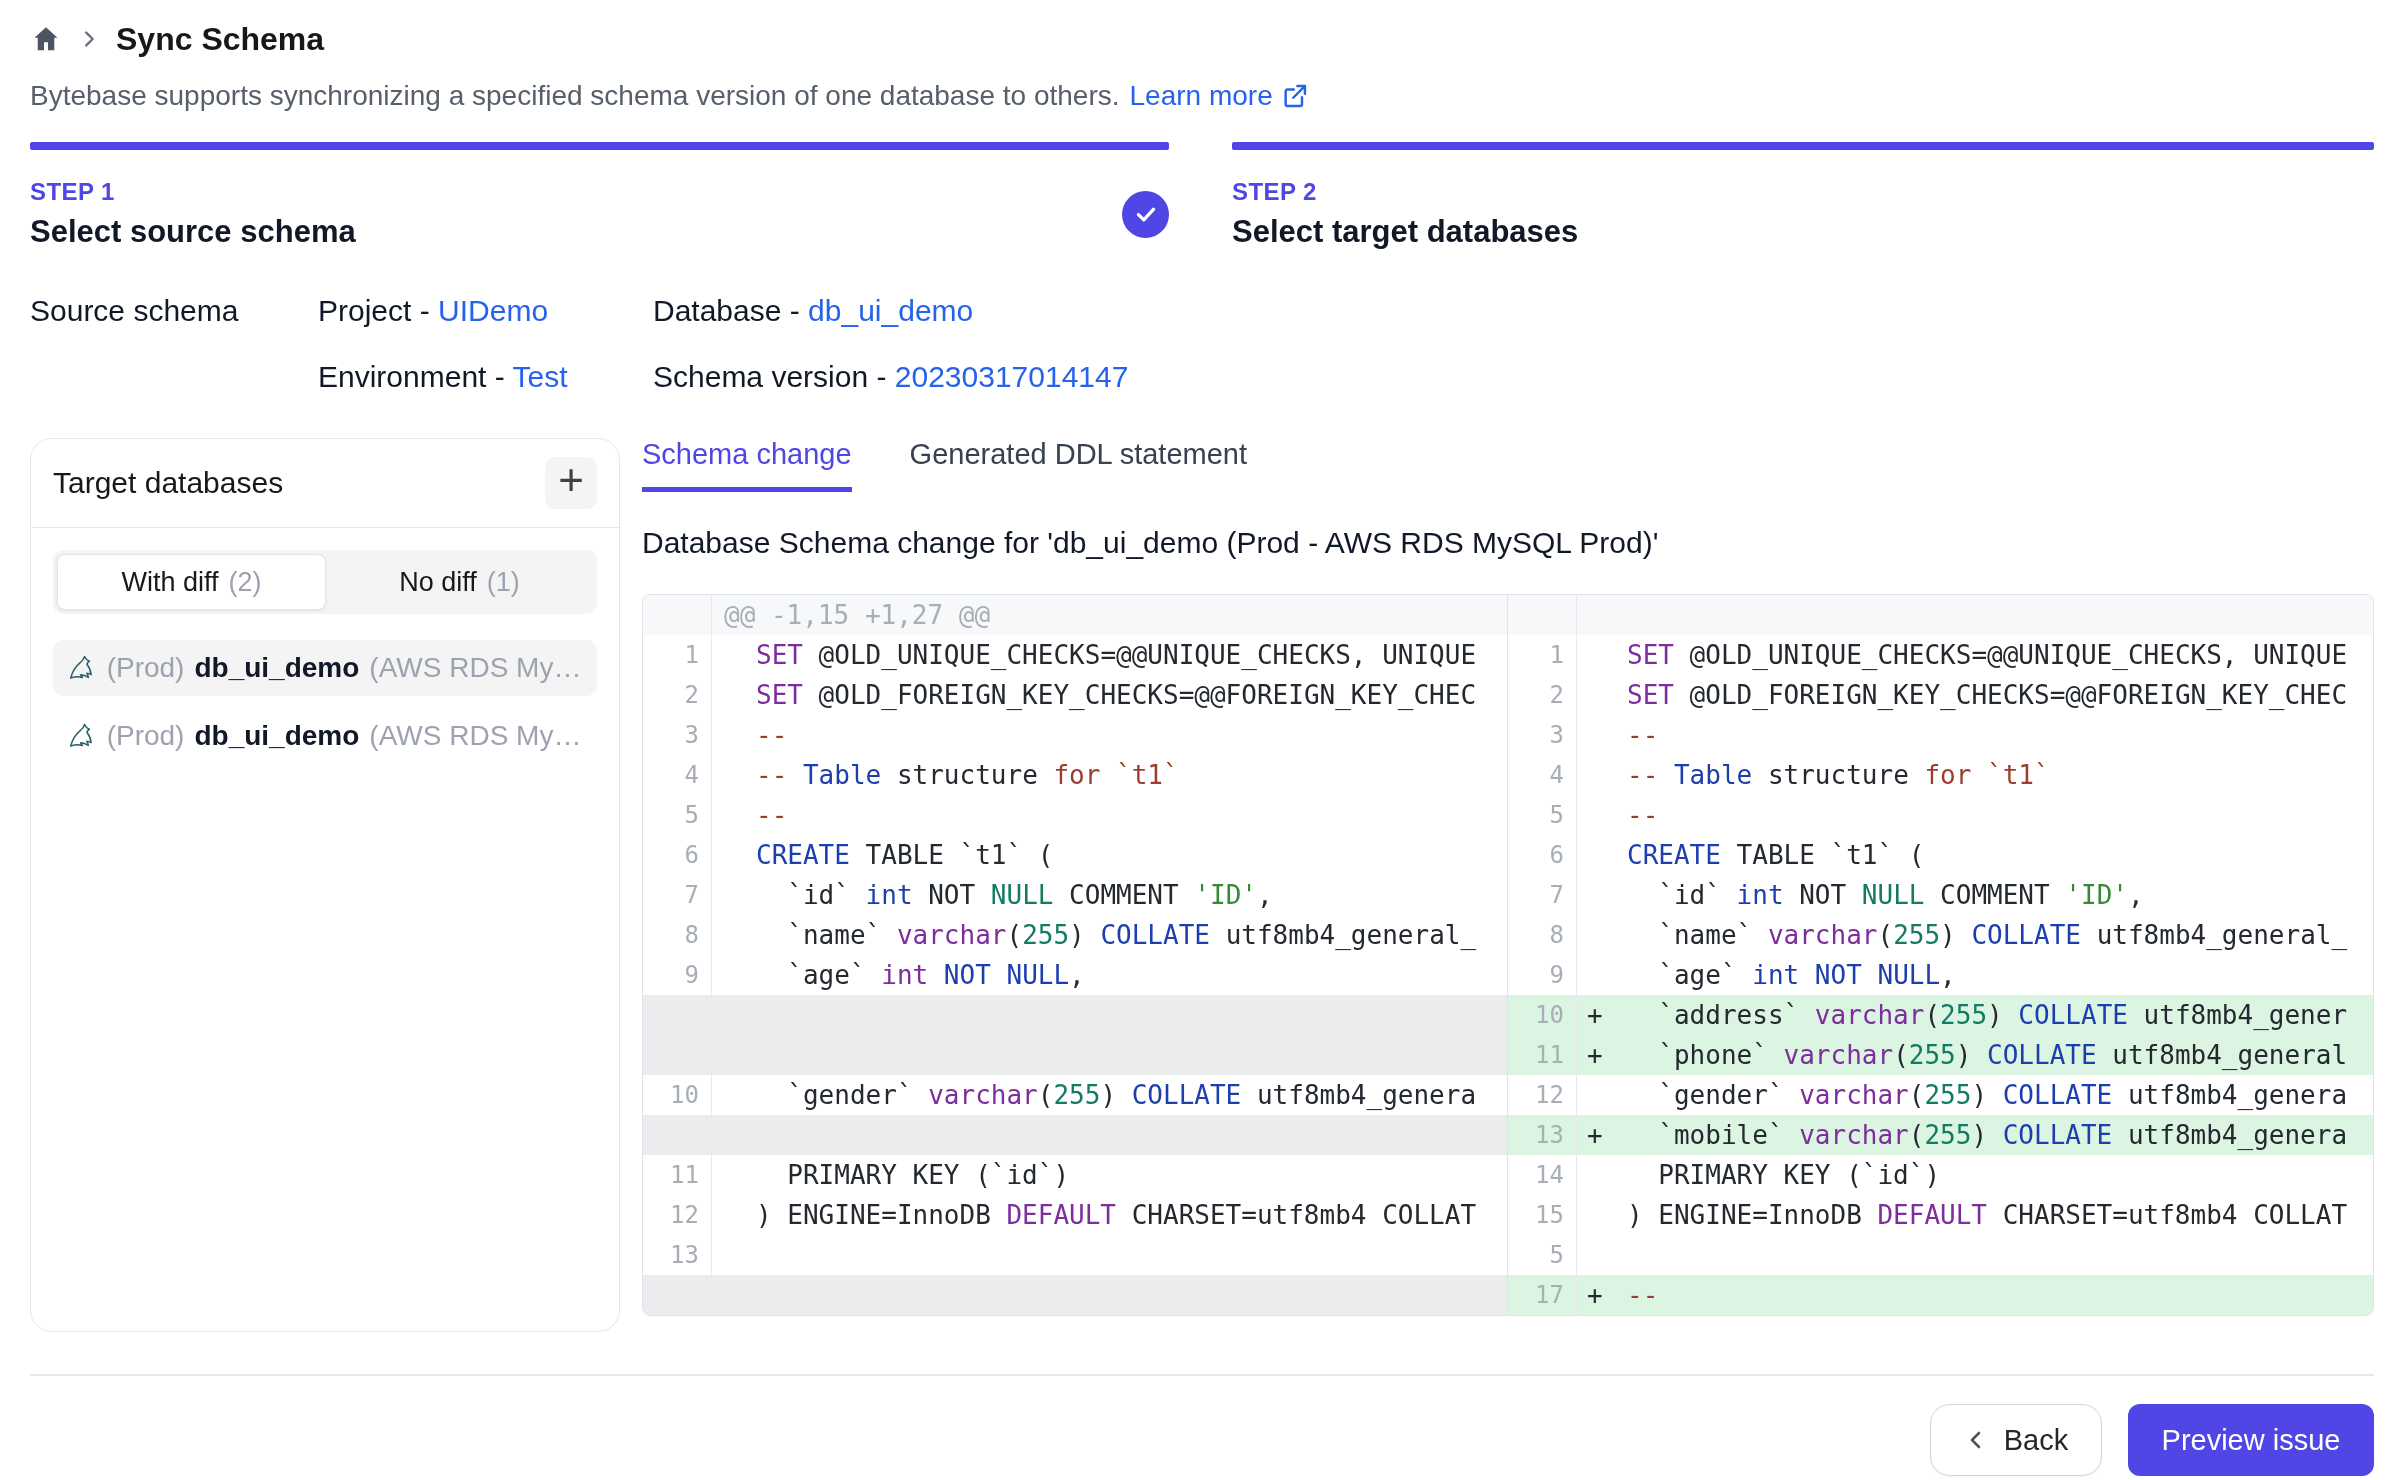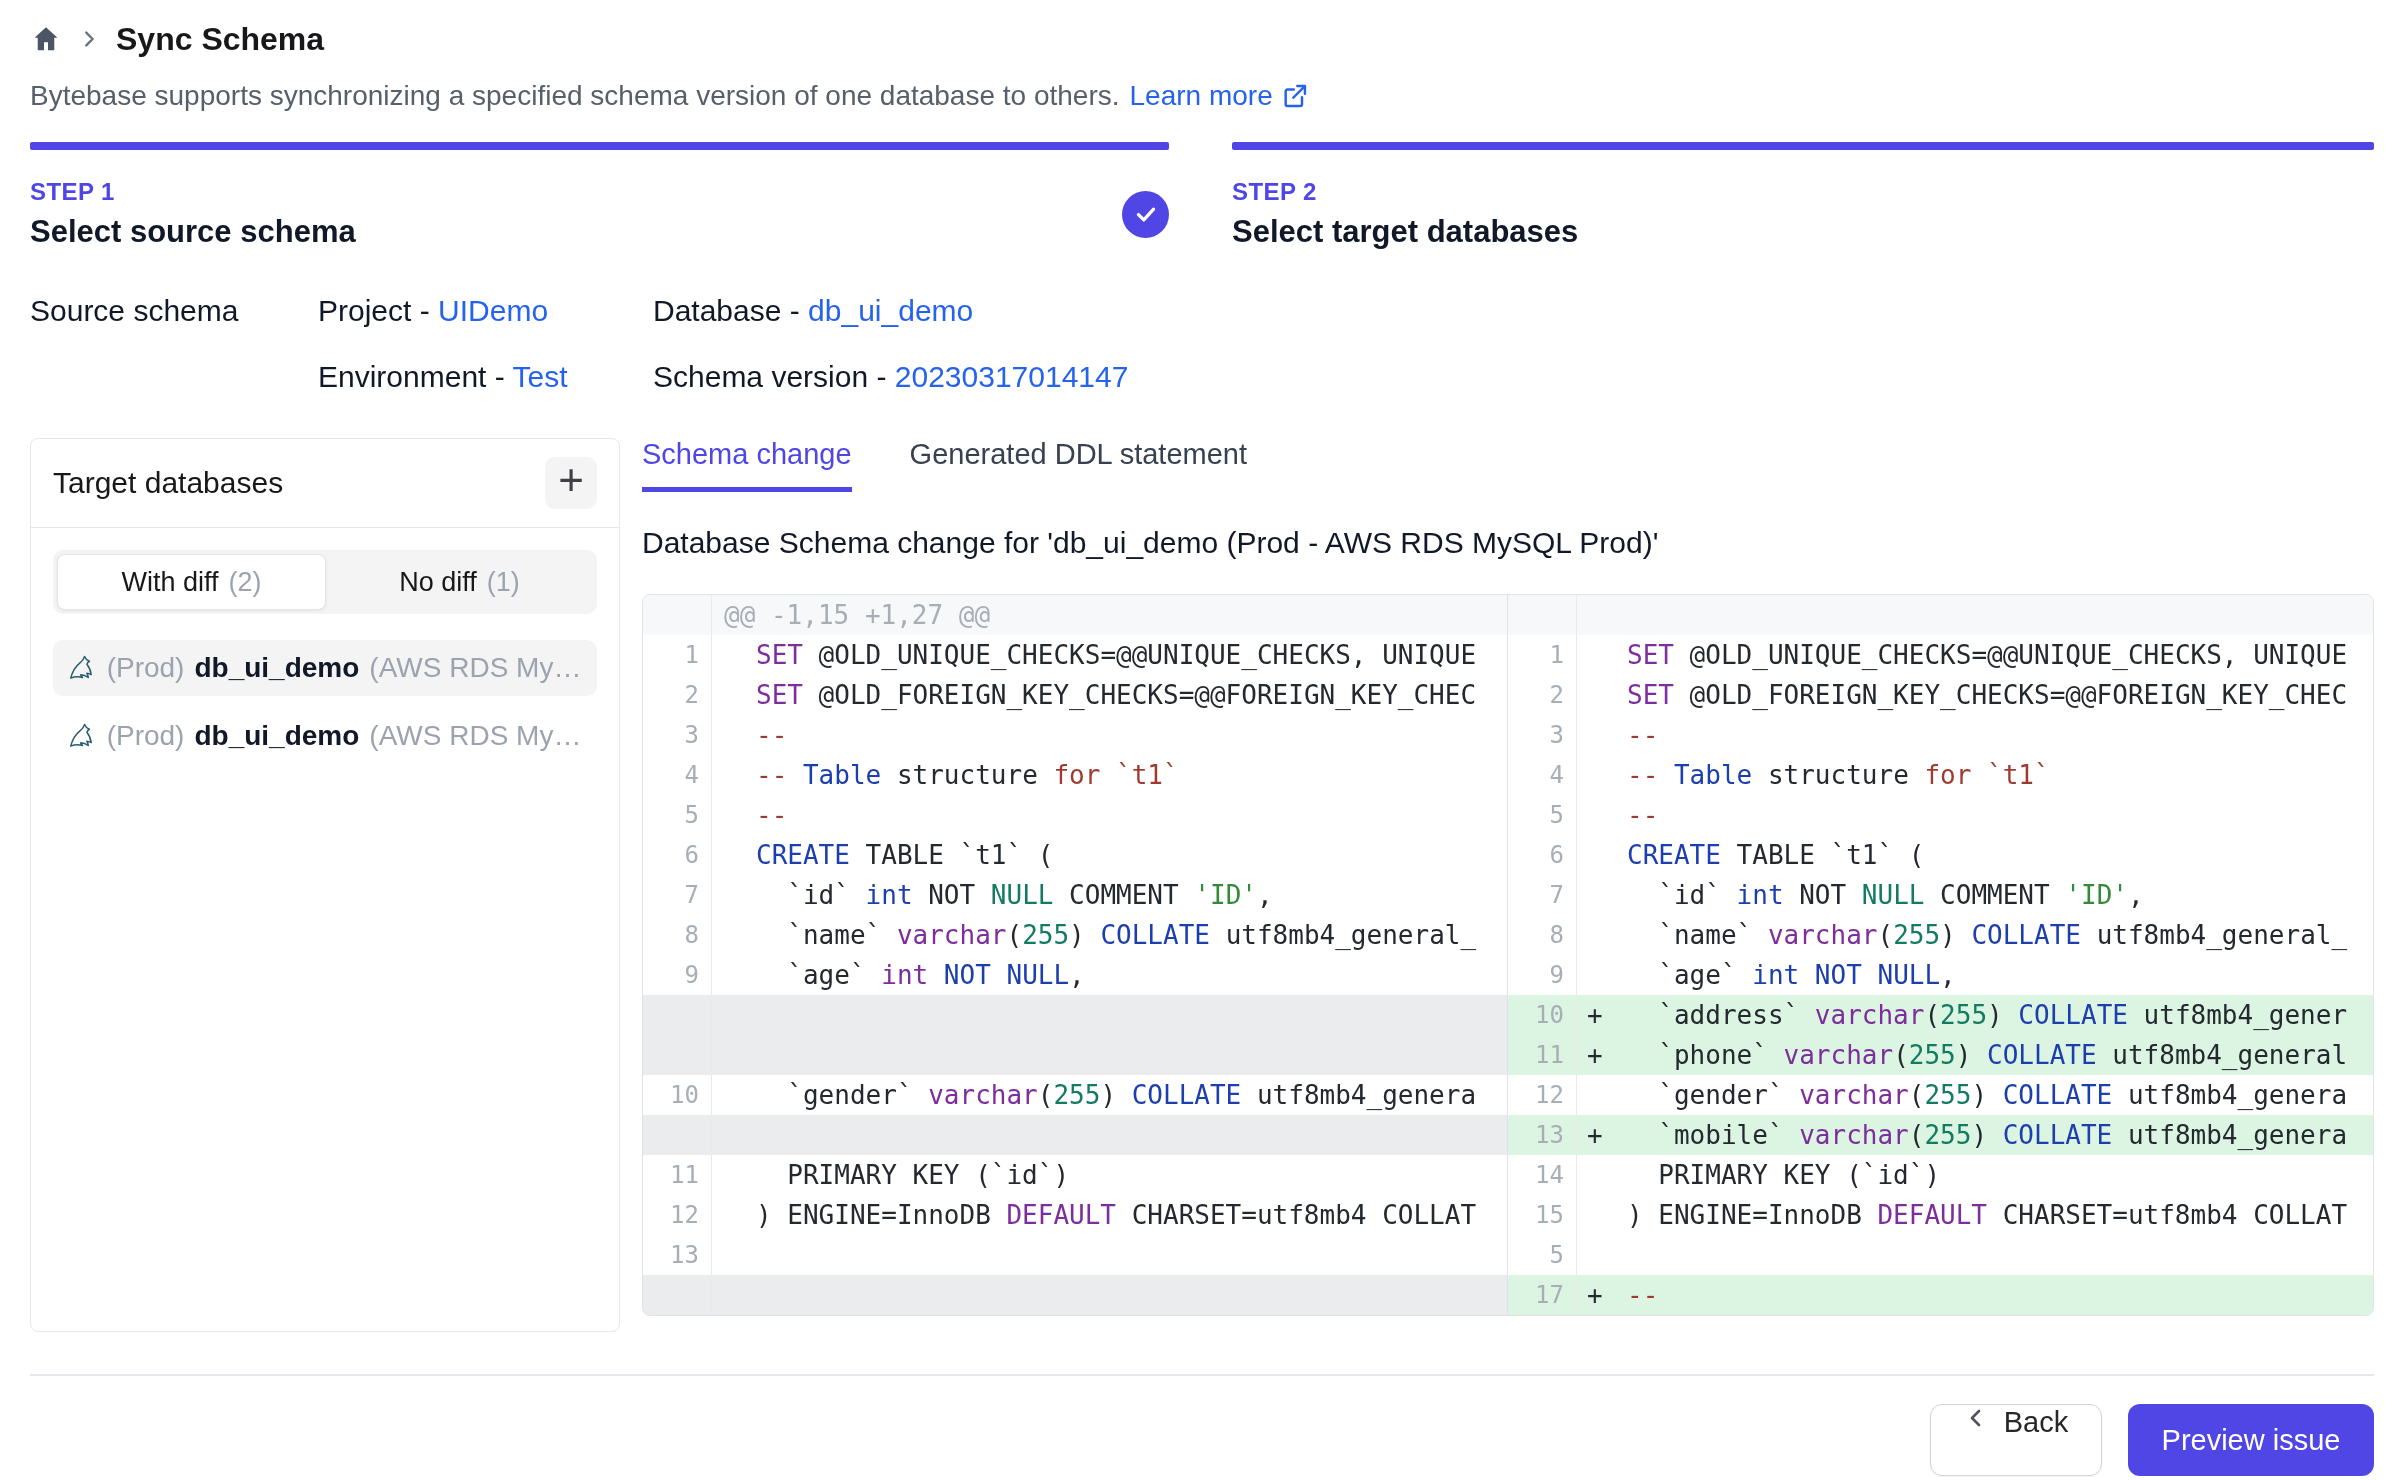--- a/index.html
+++ b/index.html
@@ -24,21 +24,21 @@
 
   
   .source{display:flex;margin-top:44px;font-size:30px;}
   .source-label{width:288px;flex:none;color:#111827;}
   .source-grid{display:grid;grid-template-columns:335px auto;row-gap:32px;}
   .source-item{white-space:nowrap;}
   .source-item .lnk{color:#2563eb;cursor:pointer;}
 
   
   .main{display:flex;gap:22px;margin-top:44px;align-items:flex-start;}
-  .panel{width:590px;flex:none;border:1px solid #e5e7eb;border-radius:8px;min-height:894px;box-sizing:border-box;background:#fff;}
+  .panel{width:590px;flex:none;border:1px solid #e5e7eb;border-radius:22px;min-height:894px;box-sizing:border-box;background:#fff;}
   .panel-header{display:flex;justify-content:space-between;align-items:center;padding:18px 22px;border-bottom:1px solid #e5e7eb;}
   .panel-title{font-size:30px;font-weight:500;color:#18181b;}
   .add-btn{width:52px;height:52px;border:none;border-radius:10px;background:#f4f4f5;color:#3f3f46;font-size:44px;font-weight:300;line-height:1;display:flex;align-items:center;justify-content:center;cursor:pointer;padding:0 0 6px 0;}
   .panel-body{padding:22px;}
   .seg{display:flex;background:#f4f4f5;border-radius:10px;padding:4px;height:64px;box-sizing:border-box;}
   .seg-item{flex:1;display:flex;align-items:center;justify-content:center;gap:10px;font-size:27px;color:#18181b;border-radius:8px;cursor:pointer;}
   .seg-item.active{background:#fff;border:1px solid #e4e4e7;box-shadow:0 1px 3px rgba(0,0,0,.07);}
   .seg-count{color:#9ca3af;}
   .db-list{margin-top:26px;display:flex;flex-direction:column;gap:12px;}
   .db-item{display:flex;align-items:center;gap:10px;padding:12px 14px;border-radius:10px;font-size:28px;cursor:pointer;min-width:0;}
@@ -66,21 +66,21 @@
   .dsign{width:34px;flex:none;display:flex;align-items:center;padding-left:10px;color:#24292f;}
   .diff-half.rightside .dsign{width:40px;}
   .dcode{flex:1;display:flex;align-items:center;white-space:pre;overflow:hidden;min-width:0;}
   .hunk-text{padding-left:12px;color:#a7aeb6;}
   .tk-d{color:#24292f;} .tk-p{color:#7d2d9c;} .tk-b{color:#1d3fad;}
   .tk-t{color:#137a63;} .tk-g{color:#348a38;} .tk-r{color:#9e3b30;}
 
   
   .footer-divider{margin-top:42px;border-top:2px solid #e5e7eb;}
   .footer{display:flex;justify-content:flex-end;align-items:center;gap:26px;padding:28px 0 0 0;}
-  .btn-back{display:flex;align-items:flex-start;justify-content:center;gap:16px;min-width:172px;height:72px;background:#fff;border:1px solid #d4d4d8;border-radius:12px;font-size:29px;color:#27272a;cursor:pointer;box-shadow:0 1px 2px rgba(0,0,0,.05);font-family:"Liberation Sans",sans-serif;}
+  .btn-back{display:flex;align-items:center;justify-content:center;gap:16px;min-width:172px;height:72px;background:#fff;border:1px solid #d4d4d8;border-radius:20px;font-size:29px;color:#27272a;cursor:pointer;box-shadow:0 1px 2px rgba(0,0,0,.05);font-family:"Liberation Sans",sans-serif;}
   .btn-primary{min-width:246px;height:72px;background:#4f46e5;color:#fff;border:none;border-radius:12px;font-size:29px;font-weight:500;display:flex;align-items:center;justify-content:center;cursor:pointer;font-family:"Liberation Sans",sans-serif;}
 </style>
 </head>
 <body>
 
 <div class="page">
 
   <div class="breadcrumb">
     <span style="display:flex;">
       <svg width="32" height="32" viewBox="0 0 24 24">

